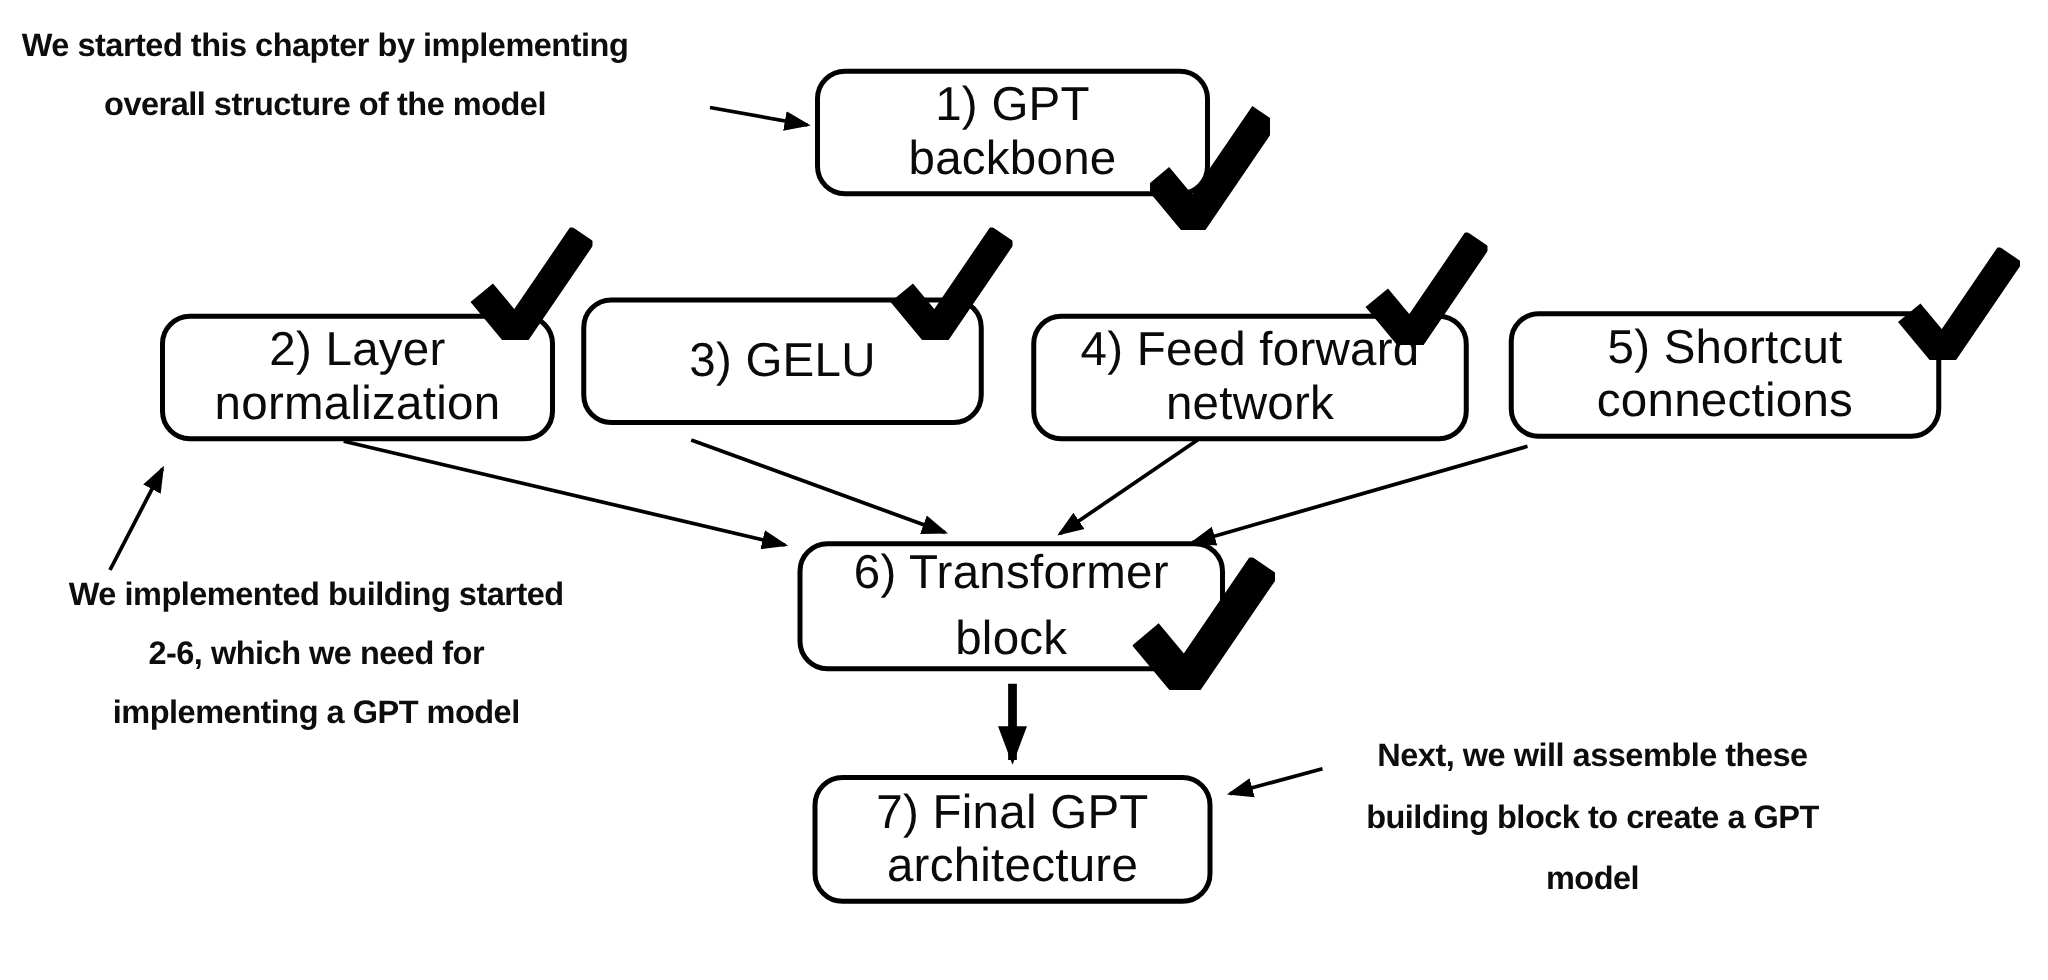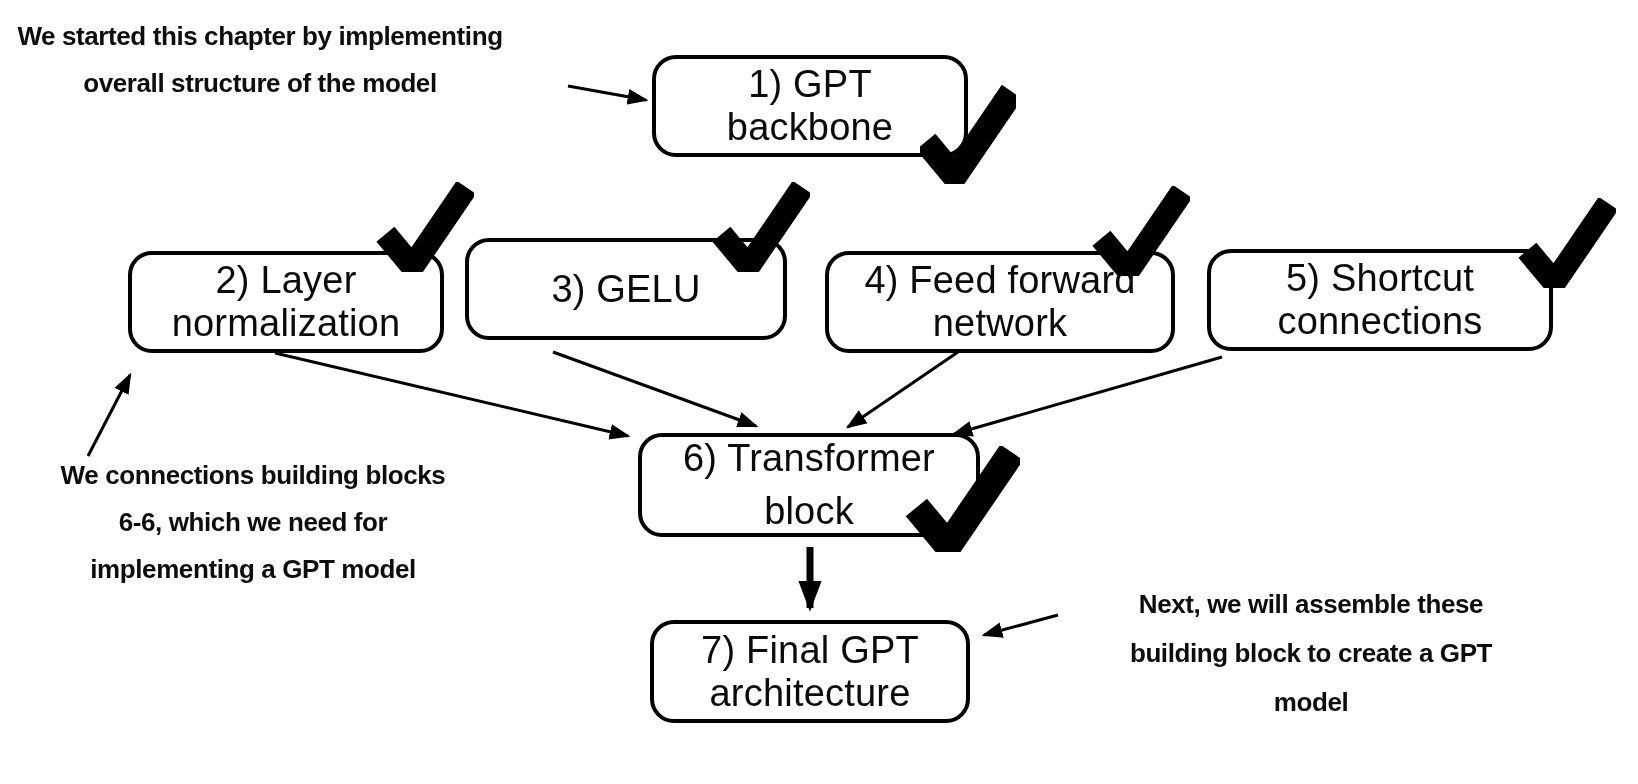--- a/index.html
+++ b/index.html
@@ -48,26 +48,26 @@
     <line x1="88" y1="456" x2="130" y2="375" marker-end="url(#ah)"></line>
     <line x1="1058" y1="615" x2="984" y2="635" marker-end="url(#ah)"></line>
   </svg>
 
   <div class="annotation" style="left:10px;top:13px;width:500px;">
     <span class="al">We started this chapter by implementing</span>
     <span class="al">overall structure of the model</span>
   </div>
 
   <div class="annotation" style="left:18px;top:452px;width:470px;">
-    <span class="al">We connections building blocks</span>
-    <span class="al">6-6, which we need for</span>
+    <span class="al">We implemented building started</span>
+    <span class="al">2-6, which we need for</span>
     <span class="al">implementing a GPT model</span>
   </div>
 
-  <div class="annotation" style="left:1081px;top:580px;width:460px;line-height:49px;justify-content:space-between;">
+  <div class="annotation" style="left:1044px;top:580px;width:460px;line-height:49px;justify-content:space-between;">
     <span class="al">Next, we will assemble these</span>
     <span class="al">building block to create a GPT</span>
     <span class="al">model</span>
   </div>
 
   <div class="box" style="left:652px;top:55px;width:308px;height:94px;">
     <span class="bl">1) GPT</span>
     <span class="bl">backbone</span>
   </div>
 

